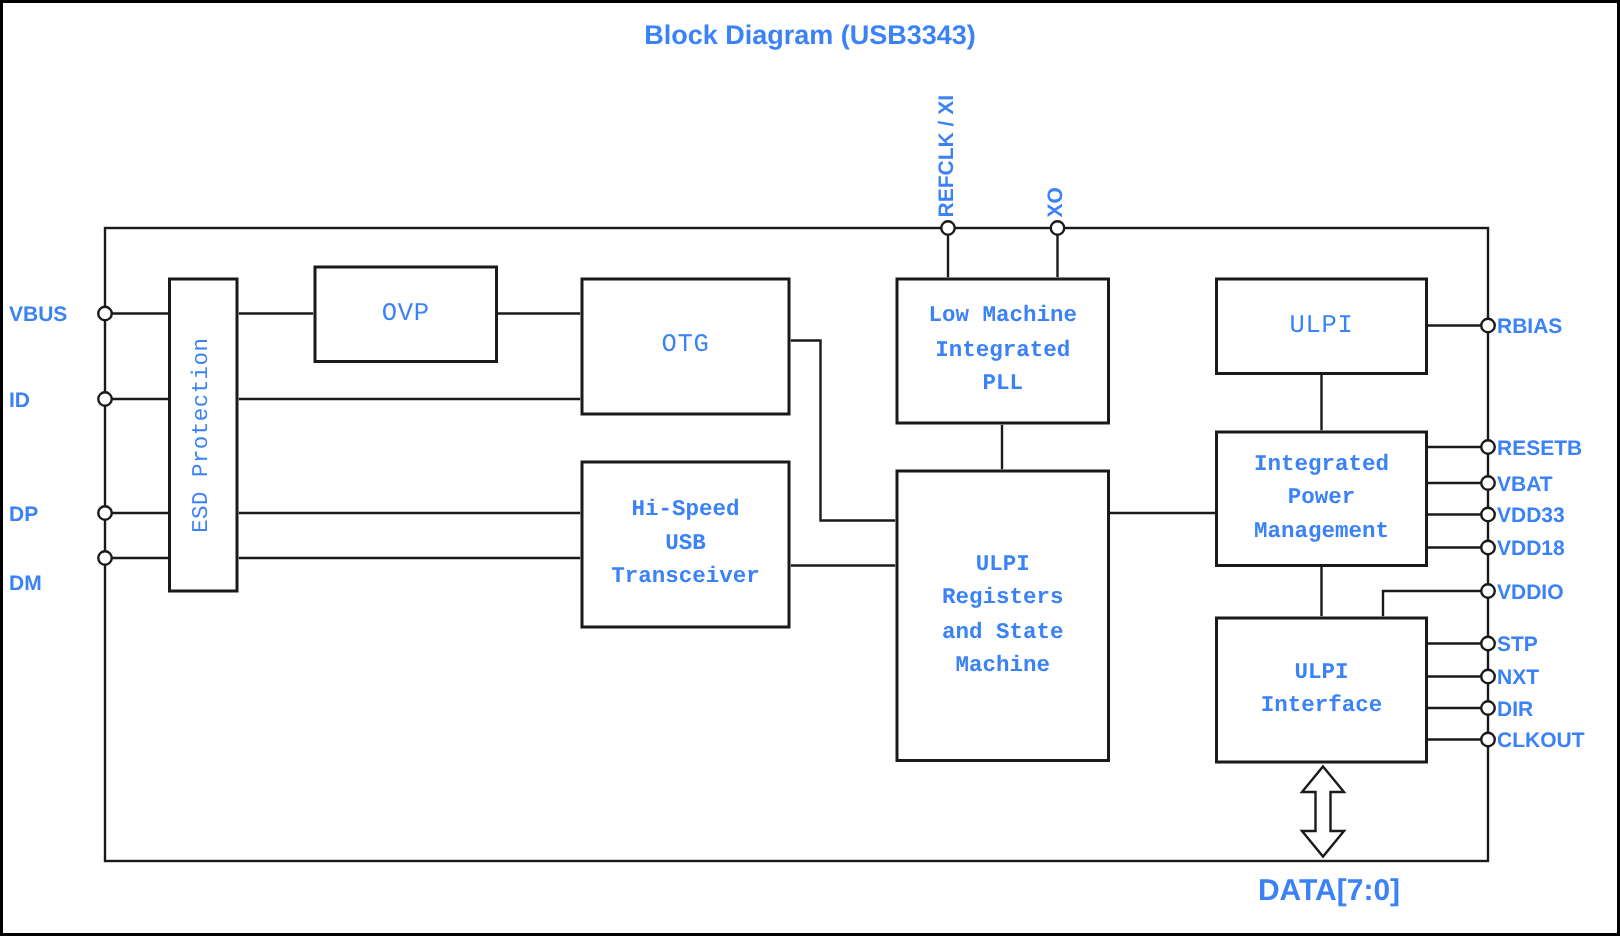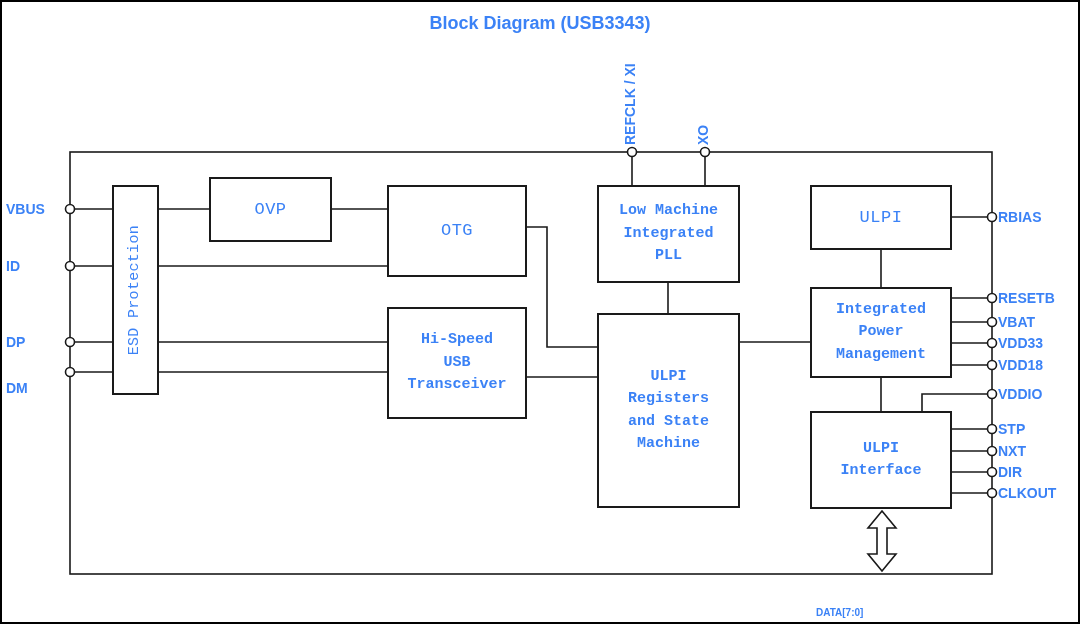--- a/index.html
+++ b/index.html
@@ -47,21 +47,21 @@
   .pin {
     position: absolute;
     font-weight: bold; font-size: 14px;
     height: 18px; line-height: 18px;
     white-space: nowrap;
   }
   .pin.left  { text-align: left; width: 58px; left: 4px; }
   .pin.right { text-align: left;  width: 84px; left: 996px; }
   #data-label {
     position: absolute; left: 814px; top: 581px; width: 140px;
-    font-weight: bold; font-size: 10px; margin-top: 24px;
+    text-align: center; font-weight: bold; font-size: 20px;
   }
   
   #blk-esd       { left: 110px; top: 183px; width: 47px;  height: 210px; }
   #blk-ovp       { left: 207px; top: 175px; width: 123px; height: 65px;  }
   #blk-otg       { left: 385px; top: 183px; width: 140px; height: 92px;  }
   #blk-xcvr      { left: 385px; top: 305px; width: 140px; height: 112px; }
   #blk-pll       { left: 595px; top: 183px; width: 143px; height: 98px;  }
   #blk-ulpi-regs { left: 595px; top: 311px; width: 143px; height: 195px; }
   #blk-bias      { left: 808px; top: 183px; width: 142px; height: 65px;  }
   #blk-ipm       { left: 808px; top: 285px; width: 142px; height: 91px;  }

